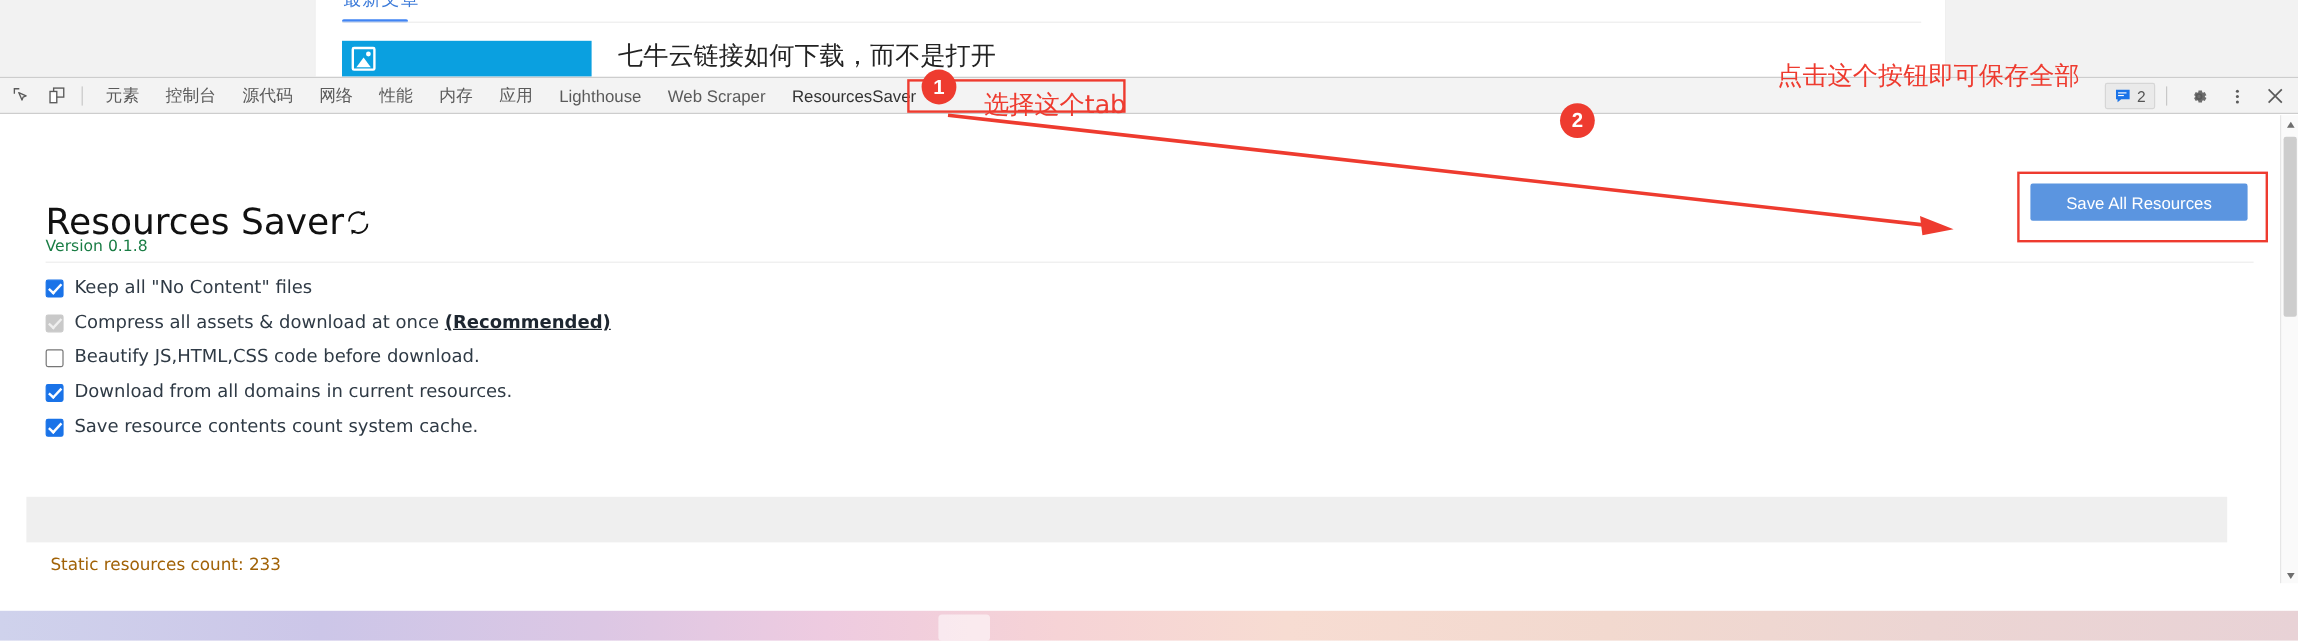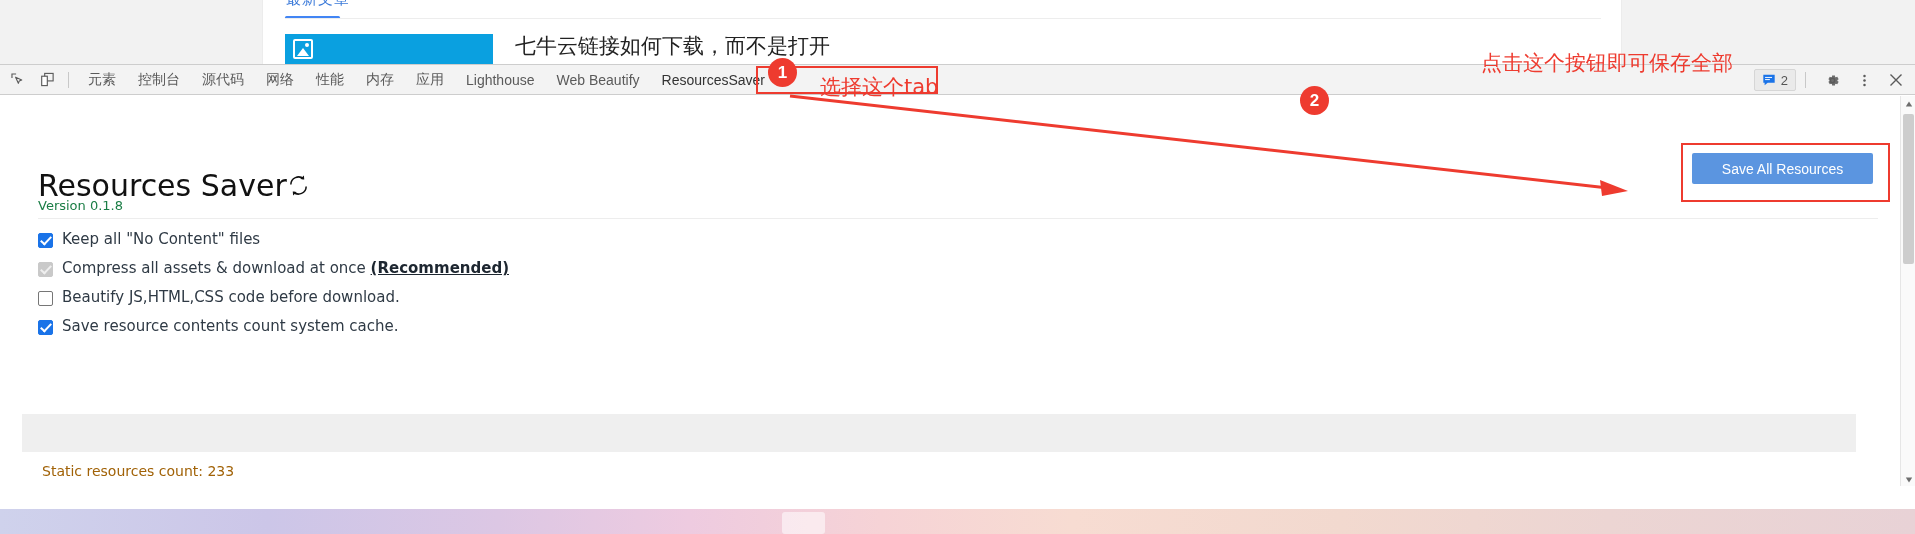--- a/index.html
+++ b/index.html
@@ -248,21 +248,21 @@
       <div class="dt-sep"></div>
       <div class="dt-tabs">
         <div class="dt-tab">元素</div>
         <div class="dt-tab">控制台</div>
         <div class="dt-tab">源代码</div>
         <div class="dt-tab">网络</div>
         <div class="dt-tab">性能</div>
         <div class="dt-tab">内存</div>
         <div class="dt-tab">应用</div>
         <div class="dt-tab">Lighthouse</div>
-        <div class="dt-tab">Web Beautify</div>
+        <div class="dt-tab">Web Scraper</div>
         <div class="dt-tab sel">ResourcesSaver</div>
       </div>
       <div class="dt-right">
         <div class="msg-chip">
           <svg width="14" height="14" viewBox="0 0 16 16">
             <path d="M1.5 2h13v9h-8l-3.5 3v-3h-1.5z" fill="#1a73e8"></path>
             <rect x="3.5" y="4.5" width="8" height="1.1" fill="#fff"></rect>
             <rect x="3.5" y="7" width="5.5" height="1.1" fill="#fff"></rect>
           </svg>
           <span class="cnt">2</span>
@@ -315,20 +315,24 @@
           <div class="opt-label">
             <span>Compress all assets &amp; download at once </span><b>(Recommended)</b>
           </div>
         </div>
         <div class="opt">
           <div class="cb"></div>
           <div class="opt-label">Beautify JS,HTML,CSS code before download.</div>
         </div>
         <div class="opt">
           <div class="cb on"></div>
+          <div class="opt-label">Download from all domains in current resources.</div>
+        </div>
+        <div class="opt">
+          <div class="cb on"></div>
           <div class="opt-label">Save resource contents count system cache.</div>
         </div>
       </div>
 
       <div class="countbar">
         <span>Static resources count: 233</span>
       </div>
 
       <div class="save-wrap">
         <button class="save-btn">Save All Resources</button>

